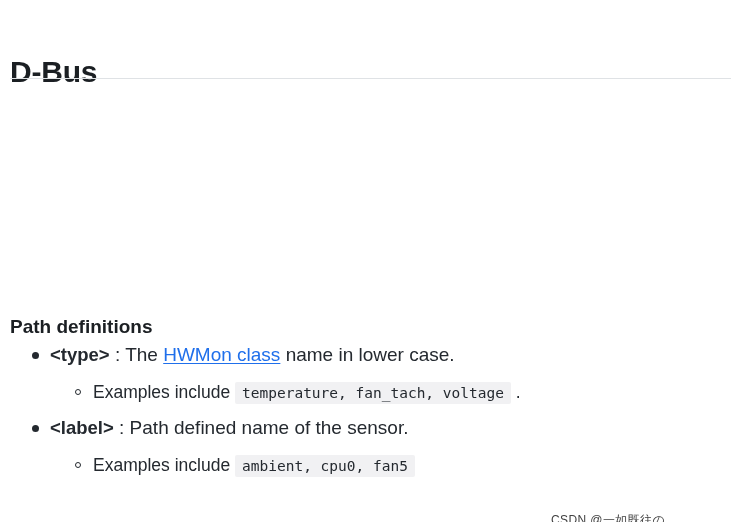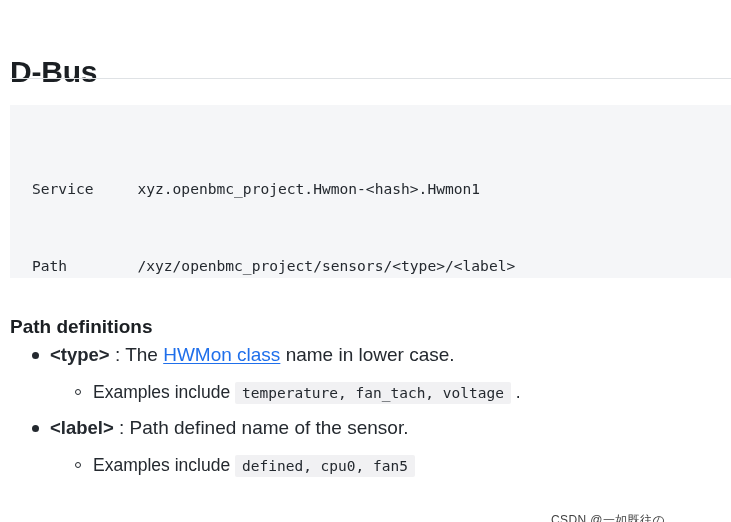--- a/index.html
+++ b/index.html
@@ -165,27 +165,20 @@
 </style>
 </head>
 <body>
 
 <div class="page">
 
   <h1 class="doc-title">D-Bus</h1>
 
   <div class="title-rule"></div>
 
-  <div class="code-block">
-    <div class="code-line">Service     xyz.openbmc_project.Hwmon-&lt;hash&gt;.Hwmon1</div>
-    <div class="code-line">Path        /xyz/openbmc_project/sensors/&lt;type&gt;/&lt;label&gt;</div>
-    
-    
-    
-  </div>
 
   <h2 class="section-heading">Path definitions</h2>
 
   <div class="list-area">
     <ul class="lvl1">
 
       <li>
         <span class="bullet-dot"></span>
         <span class="mono-bold">&lt;type&gt;</span><span> : </span><span>The </span><a class="doc-link" href="#">HWMon class</a><span> name in lower case.</span>
 
@@ -195,21 +188,21 @@
           </li>
         </ul>
       </li>
 
       <li>
         <span class="bullet-dot"></span>
         <span class="mono-bold">&lt;label&gt;</span><span> : </span><span>Path defined name of the sensor.</span>
 
         <ul class="lvl2">
           <li>
-            <span class="bullet-ring"></span><span>Examples include </span><code class="inline">defined, cpu0, fan5</code><span></span>
+            <span class="bullet-ring"></span><span>Examples include </span><code class="inline">ambient, cpu0, fan5</code><span></span>
           </li>
         </ul>
       </li>
 
     </ul>
   </div>
 
   <div class="watermark">CSDN @一如既往の</div>
 
 </div>

